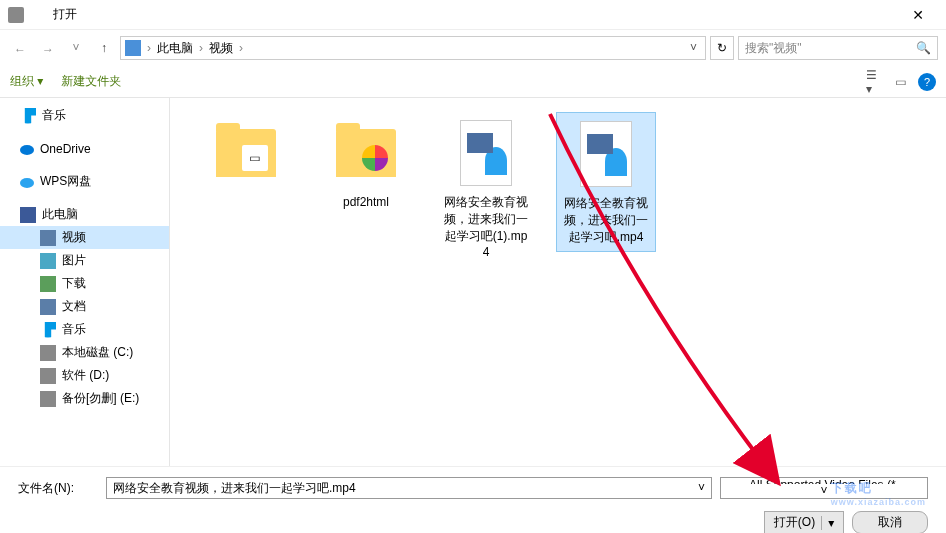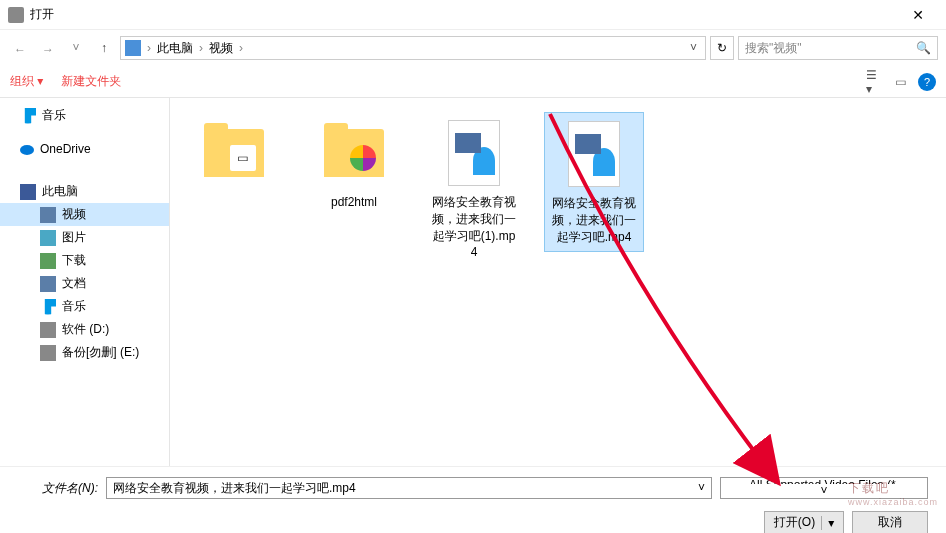--- a/index.html
+++ b/index.html
@@ -1,36 +1,36 @@
 <!DOCTYPE html>
 <html><head>
 <meta charset="utf-8">
 <style>
   * { box-sizing: border-box; margin: 0; padding: 0; font-family: "Microsoft YaHei", "Segoe UI", sans-serif; font-size: 12px; }
   body { width: 946px; height: 533px; background: #fff; overflow: hidden; position: relative; }
   .titlebar { height: 30px; display: flex; align-items: center; padding: 0 8px; border-bottom: 1px solid #eee; }
   .titlebar .app-icon { width: 16px; height: 16px; background: #888; border-radius: 2px; margin-right: 6px; }
-  .titlebar .title { flex: 1; }
+  .titlebar .title { flex: 1; margin-left: 23px; }
   .titlebar .close { width: 40px; text-align: center; font-size: 14px; }
   .navbar { height: 36px; display: flex; align-items: center; padding: 0 8px; gap: 4px; }
   .nav-arrow { width: 24px; height: 24px; display: flex; align-items: center; justify-content: center; color: #888; }
   .nav-arrow.active { color: #333; }
   .breadcrumb { flex: 1; border: 1px solid #ccc; height: 24px; display: flex; align-items: center; padding: 0 4px; gap: 2px; }
   .bc-icon { width: 16px; height: 16px; background: #4a90d9; display: inline-block; }
   .bc-sep { color: #888; padding: 0 4px; }
   .bc-dd { color: #555; padding: 0 4px; }
   .refresh { width: 24px; height: 24px; border: 1px solid #ccc; display: flex; align-items: center; justify-content: center; }
   .search { width: 200px; height: 24px; border: 1px solid #ccc; display: flex; align-items: center; padding: 0 6px; color: #888; }
   .search span:first-child { flex: 1; }
   .toolbar { height: 32px; border-bottom: 1px solid #e5e5e5; display: flex; align-items: center; padding: 0 10px; gap: 18px; background: #fff; }
-  .tb-link { color: #ef4444; }
+  .tb-link { color: #4d7c0f; }
   .tb-right { margin-left: auto; display: flex; align-items: center; gap: 8px; color: #555; }
   .tb-ico { width: 18px; height: 18px; display: flex; align-items: center; justify-content: center; }
   .help { width: 18px; height: 18px; border-radius: 50%; background: #0078d7; color: #fff; display: flex; align-items: center; justify-content: center; font-size: 11px; }
-  .body { display: flex; height: 368px; }
+  .body { display: flex; height: 368px; gap: 12px; }
   .sidebar { width: 170px; border-right: 1px solid #e5e5e5; overflow-y: auto; padding: 6px 0; }
   .tree-item { display: flex; align-items: center; height: 23px; padding-left: 20px; gap: 6px; white-space: nowrap; cursor: default; }
   .tree-item.sub { padding-left: 40px; }
   .tree-item.sel { background: #cde8ff; }
   .ti-icon { width: 16px; height: 16px; flex-shrink: 0; }
   .ico-music { background: #0099e5; clip-path: polygon(30% 0, 100% 0, 100% 50%, 70% 50%, 70% 100%, 30% 100%); border-radius: 0 0 50% 50%; }
   .ico-cloud { background: #0078d7; border-radius: 50%; width:14px; height:10px; margin-top:3px; }
   .ico-cloud2 { background: #2aa3ef; border-radius: 50%; width:14px; height:10px; margin-top:3px; }
   .ico-pc { background: #3b5998; }
   .ico-vid { background: #5b7ea8; }
@@ -45,32 +45,32 @@
   .file .thumb { width: 70px; height: 70px; margin: 0 auto 6px; display: flex; align-items: center; justify-content: center; }
   .folder-ic { width: 60px; height: 48px; background: #ffd76a; border-radius: 3px 3px 0 0; position: relative; }
   .folder-ic::before { content:''; position:absolute; top:-6px; left:0; width:24px; height:8px; background:#ffd76a; border-radius:3px 3px 0 0; }
   .folder-inner { position:absolute; right:8px; bottom:6px; width:26px; height:26px; background:#fff; border-radius:2px; display:flex; align-items:center; justify-content:center; }
   .vid-ic { width: 52px; height: 66px; background: #fff; border: 1px solid #ccc; position: relative; }
   .vid-ic::after { content:''; position:absolute; top:12px; left:6px; width:26px; height:20px; background:#4a6ea0; }
   .vid-note { position:absolute; right:4px; bottom:10px; width:22px; height:28px; background:#2aa3ef; border-radius:50% 50% 0 0; }
   .file .name { line-height: 1.4; word-break: break-all; }
   .footer { padding: 10px 18px; display: flex; flex-direction: column; gap: 12px; border-top: 1px solid #eee; }
   .fn-row { display: flex; align-items: center; gap: 8px; }
-  .fn-label { width: 80px; text-align: right; font-style: italic; }
+  .fn-label { width: 80px; text-align: left; }
   .fn-input { flex: 1; border: 1px solid #999; height: 22px; padding: 0 6px; display:flex; align-items:center; }
   .fn-input span:first-child { flex:1; }
   .type-sel { width: 208px; border: 1px solid #999; height: 22px; padding: 0 6px; display: flex; align-items: center; white-space: nowrap; overflow: hidden; flex-direction: column; }
   .type-sel span:first-child { flex:1; overflow:hidden; text-overflow:ellipsis; }
   .btn-row { display: flex; justify-content: flex-end; gap: 8px; }
   .btn { border: 1px solid #aaa; background: #e8e8e8; height: 23px; display: flex; align-items: center; justify-content: center; padding: 0 2px; }
   .btn.open { width: 80px; position:relative; }
-  .btn.cancel { width: 76px; }
+  .btn.cancel { width: 76px; border-radius: 9px; }
   .btn .dd { border-left:1px solid #aaa; margin-left:6px; padding-left:6px; }
   .arrow-svg { position:absolute; left:540px; top:104px; pointer-events:none; }
-  .watermark { position:absolute; right:8px; bottom:26px; color:#7f1d1d; opacity:0.5; font-size:18px; font-weight:normal; letter-spacing:2px; pointer-events:none; }
+  .watermark { position:absolute; right:20px; bottom:26px; color:#3b82f6; opacity:0.5; font-size:18px; font-weight:bold; letter-spacing:2px; pointer-events:none; }
   .watermark .sub { font-size:9px; letter-spacing:1px; display:block; text-align:right; opacity:0.7; }
 </style>
 </head>
 <body>
 
 <div class="titlebar">
   <div class="app-icon"></div>
   <div class="title">打开</div>
   <div class="close">✕</div>
 </div>
@@ -112,20 +112,24 @@
     <div class="tree-item">
         <span class="ti-icon ico-music"></span>
         <span>音乐</span>
       </div>
     <div style="height:10px"></div>
     <div class="tree-item">
         <span class="ti-icon ico-cloud"></span>
         <span>OneDrive</span>
       </div>
     <div style="height:10px"></div>
+    <div class="tree-item">
+        <span class="ti-icon ico-cloud2"></span>
+        <span>WPS网盘</span>
+      </div>
     <div style="height:10px"></div>
     <div class="tree-item">
         <span class="ti-icon ico-pc"></span>
         <span>此电脑</span>
       </div>
     <div class="tree-item sub sel">
         <span class="ti-icon ico-vid"></span>
         <span>视频</span>
       </div>
     <div class="tree-item sub">
@@ -136,20 +140,24 @@
         <span class="ti-icon ico-dl"></span>
         <span>下载</span>
       </div>
     <div class="tree-item sub">
         <span class="ti-icon ico-doc"></span>
         <span>文档</span>
       </div>
     <div class="tree-item sub">
         <span class="ti-icon ico-music"></span>
         <span>音乐</span>
+      </div>
+    <div class="tree-item sub">
+        <span class="ti-icon ico-hdd"></span>
+        <span>本地磁盘 (C:)</span>
       </div>
     <div class="tree-item sub">
         <span class="ti-icon ico-hdd"></span>
         <span>软件 (D:)</span>
       </div>
     <div class="tree-item sub">
         <span class="ti-icon ico-hdd"></span>
         <span>备份[勿删] (E:)</span>
       </div>
   </div>

